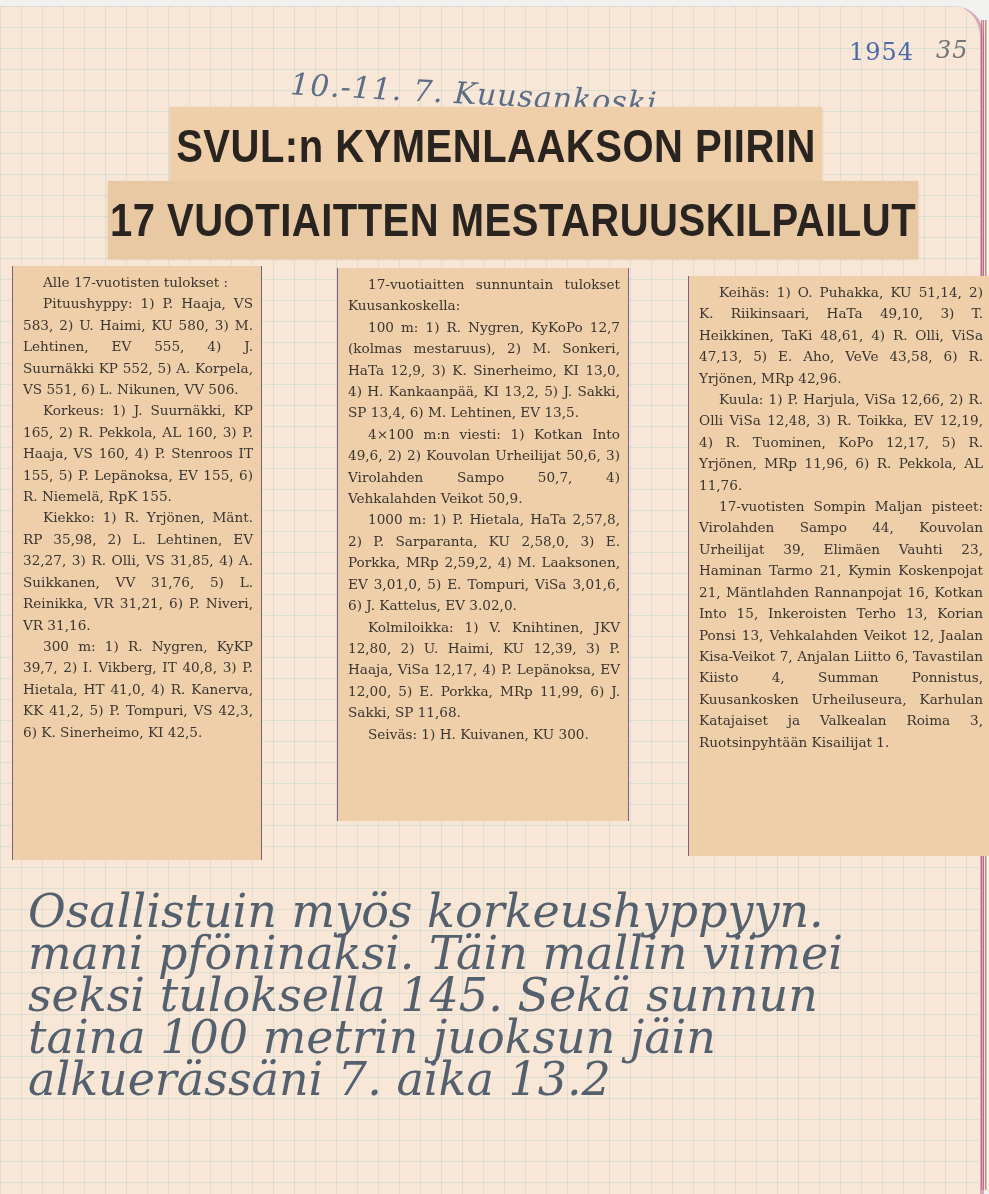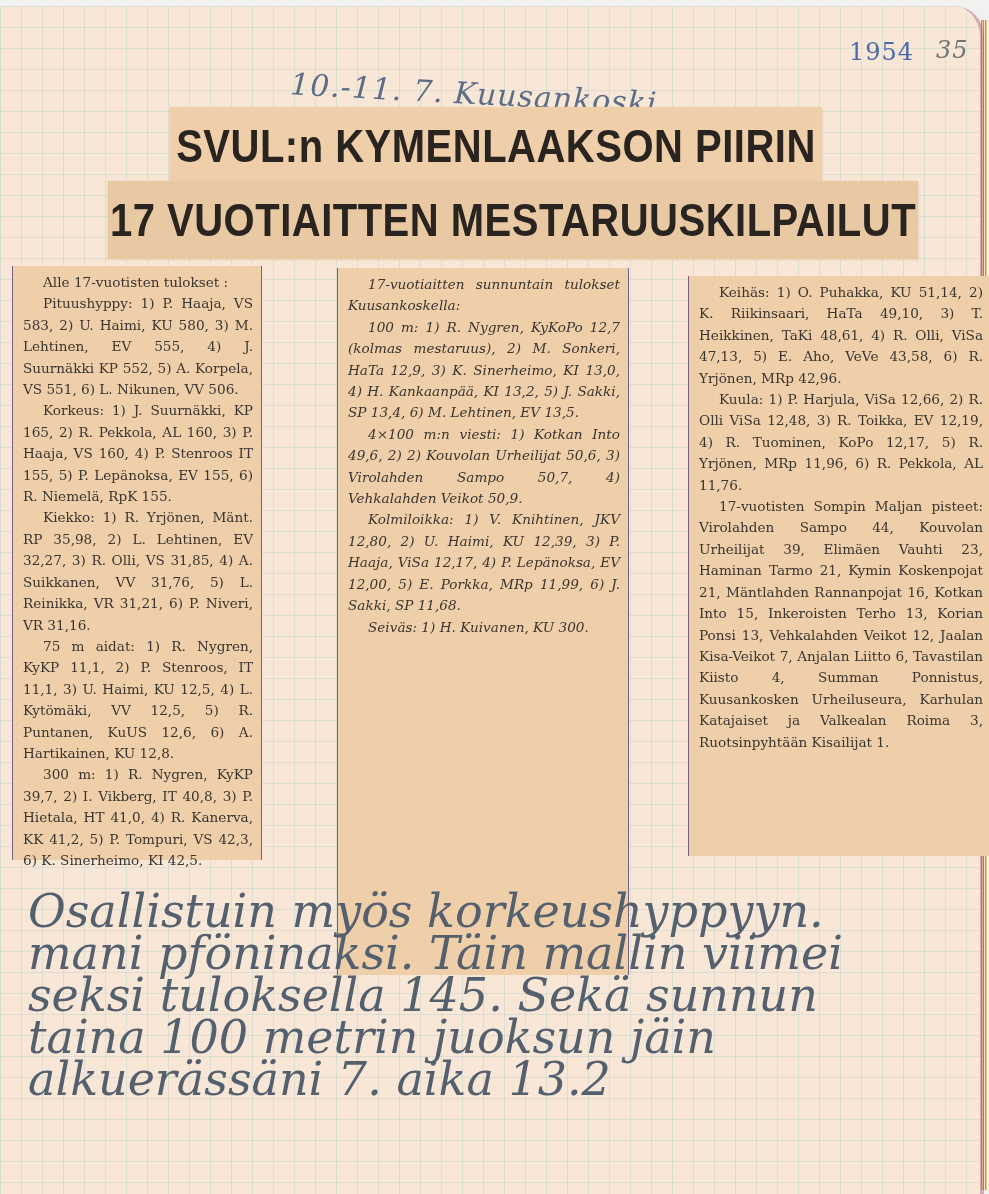--- a/index.html
+++ b/index.html
@@ -44,21 +44,21 @@
   .hl2 { left: 108px; top: 186px; width: 810px; height: 68px; font-size: 40px; line-height: 68px; text-align: center; transform: scaleY(1.15); background: #e9c9a3; }
 
   .clip {
     position: absolute; background: #efcfa9;
     color: #3a3530; font-size: 13.6px; line-height: 21.4px;
     padding: 6px 8px 6px 10px; box-sizing: border-box;
     text-align: justify;
     border-left: 1px solid #7a6080; border-right: 1px solid #7a6080;
   }
   .col1 { left: 12px; top: 266px; width: 250px; height: 594px; }
-  .col2 { left: 337px; top: 268px; width: 292px; height: 707px; font-style: italic; }
+  .col2 { left: 337px; top: 268px; width: 292px; height: 553px; }
   .col3 { left: 648px; top: 276px; width: 304px; height: 580px; margin-left: 40px; }
   .clip p { margin: 0; text-indent: 20px; }
 
   .notes {
     position: absolute; left: 28px; top: 890px; width: 940px;
     font-family: "DejaVu Serif", serif; font-style: italic;
     color: #55606e; font-size: 46px; line-height: 42px;
   }
   .notes div { white-space: nowrap; }
 </style>
@@ -77,28 +77,28 @@
 </div>
 <div class="headline hl2">
   <span>17 VUOTIAITTEN MESTARUUSKILPAILUT</span>
 </div>
 
 <div class="clip col1">
   <p>Alle 17-vuotisten tulokset :</p>
   <p>Pituushyppy: 1) P. Haaja, VS 583, 2) U. Haimi, KU 580, 3) M. Lehtinen, EV 555, 4) J. Suurnäkki KP 552, 5) A. Korpela, VS 551, 6) L. Nikunen, VV 506.</p>
   <p>Korkeus: 1) J. Suurnäkki, KP 165, 2) R. Pekkola, AL 160, 3) P. Haaja, VS 160, 4) P. Stenroos IT 155, 5) P. Lepänoksa, EV 155, 6) R. Niemelä, RpK 155.</p>
   <p>Kiekko: 1) R. Yrjönen, Mänt. RP 35,98, 2) L. Lehtinen, EV 32,27, 3) R. Olli, VS 31,85, 4) A. Suikkanen, VV 31,76, 5) L. Reinikka, VR 31,21, 6) P. Niveri, VR 31,16.</p>
-  <p>75 m aidat: 1) R. Nygren, KyKP 11,1, 2) P. Stenroos, IT 11,1, 3) U. Haimi, KU 12,5, 4) L. Kytömäki, VV 12,5, 5) R. Puntanen, KuUS 12,6, 6) A. Hartikainen, KU 12,8.</p>
   <p>300 m: 1) R. Nygren, KyKP 39,7, 2) I. Vikberg, IT 40,8, 3) P. Hietala, HT 41,0, 4) R. Kanerva, KK 41,2, 5) P. Tompuri, VS 42,3, 6) K. Sinerheimo, KI 42,5.</p>
 </div>
 
 <div class="clip col2">
   <p>17-vuotiaitten sunnuntain tulokset Kuusankoskella:</p>
   <p>100 m: 1) R. Nygren, KyKoPo 12,7 (kolmas mestaruus), 2) M. Sonkeri, HaTa 12,9, 3) K. Sinerheimo, KI 13,0, 4) H. Kankaanpää, KI 13,2, 5) J. Sakki, SP 13,4, 6) M. Lehtinen, EV 13,5.</p>
   <p>4×100 m:n viesti: 1) Kotkan Into 49,6, 2) 2) Kouvolan Urheilijat 50,6, 3) Virolahden Sampo 50,7, 4) Vehkalahden Veikot 50,9.</p>
+  <p>1000 m: 1) P. Hietala, HaTa 2,57,8, 2) P. Sarparanta, KU 2,58,0, 3) E. Porkka, MRp 2,59,2, 4) M. Laaksonen, EV 3,01,0, 5) E. Tompuri, ViSa 3,01,6, 6) J. Kattelus, EV 3.02,0.</p>
   <p>Kolmiloikka: 1) V. Knihtinen, JKV 12,80, 2) U. Haimi, KU 12,39, 3) P. Haaja, ViSa 12,17, 4) P. Lepänoksa, EV 12,00, 5) E. Porkka, MRp 11,99, 6) J. Sakki, SP 11,68.</p>
   <p>Seiväs: 1) H. Kuivanen, KU 300.</p>
 </div>
 
 <div class="clip col3">
   <p>Keihäs: 1) O. Puhakka, KU 51,14, 2) K. Riikinsaari, HaTa 49,10, 3) T. Heikkinen, TaKi 48,61, 4) R. Olli, ViSa 47,13, 5) E. Aho, VeVe 43,58, 6) R. Yrjönen, MRp 42,96.</p>
   <p>Kuula: 1) P. Harjula, ViSa 12,66, 2) R. Olli ViSa 12,48, 3) R. Toikka, EV 12,19, 4) R. Tuominen, KoPo 12,17, 5) R. Yrjönen, MRp 11,96, 6) R. Pekkola, AL 11,76.</p>
   <p>17-vuotisten Sompin Maljan pisteet: Virolahden Sampo 44, Kouvolan Urheilijat 39, Elimäen Vauhti 23, Haminan Tarmo 21, Kymin Koskenpojat 21, Mäntlahden Rannanpojat 16, Kotkan Into 15, Inkeroisten Terho 13, Korian Ponsi 13, Vehkalahden Veikot 12, Jaalan Kisa-Veikot 7, Anjalan Liitto 6, Tavastilan Kiisto 4, Summan Ponnistus, Kuusankosken Urheiluseura, Karhulan Katajaiset ja Valkealan Roima 3, Ruotsinpyhtään Kisailijat 1.</p>
 </div>
 

